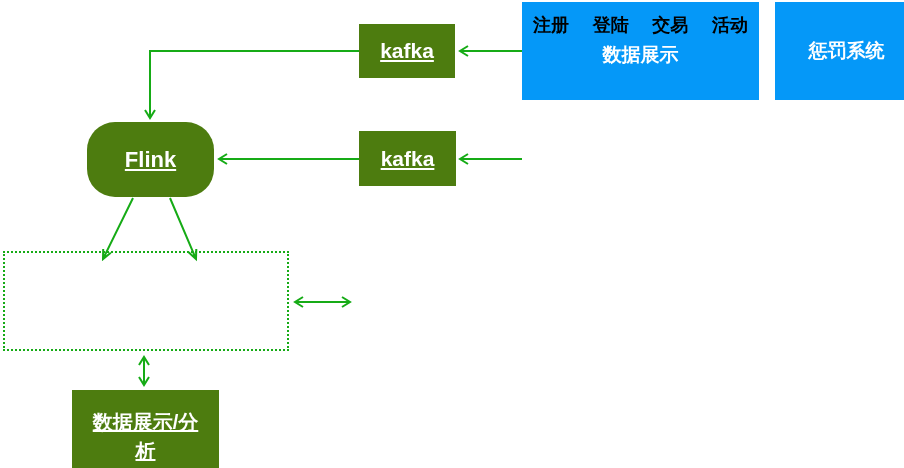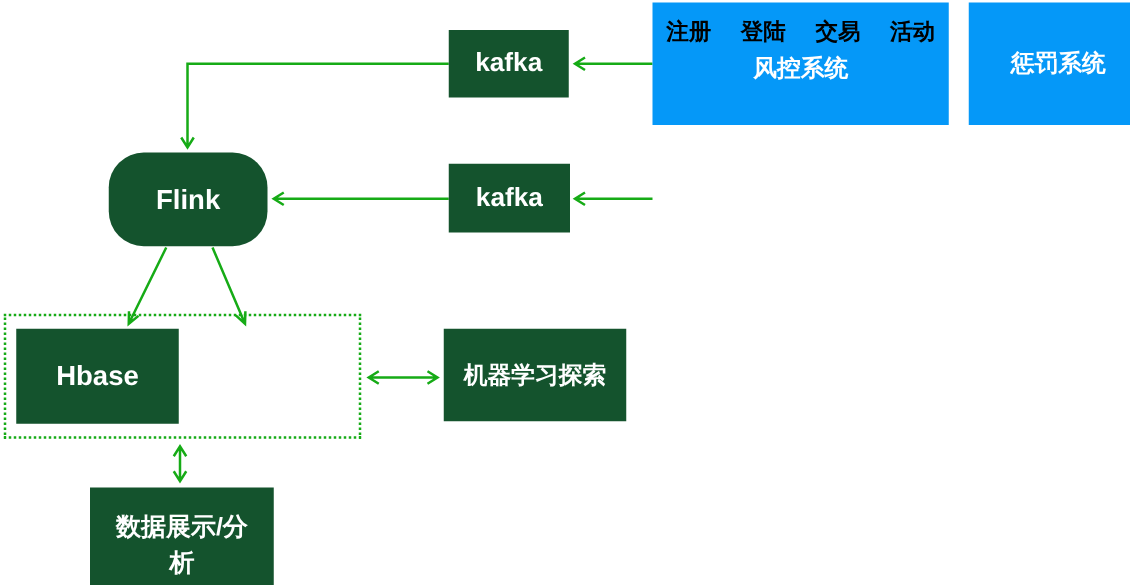--- a/index.html
+++ b/index.html
@@ -27,21 +27,21 @@
     position: absolute;
     display: flex;
     align-items: center;
     justify-content: center;
     text-align: center;
     color: #ffffff;
     font-weight: bold;
     z-index: 2;
     box-sizing: border-box;
   }
-  .green { background: #14532d; }
+  .green { background: #4d7c0f; text-decoration: underline; }
   .blue  { background: #0598f8; }
 
   .node-kafka { font-size: 21px; }
   .node-flink { font-size: 22px; border-radius: 28px; }
   .node-hbase { font-size: 22px; }
   .node-hive  { font-size: 21px; }
   .node-ml    { font-size: 19px; }
   .node-display { font-size: 20px; padding: 0 18px; line-height: 1.45; }
   .blue-label { font-size: 19px; }
 
@@ -94,21 +94,21 @@
     <path d="M144,357 L144,385 M139,365 L144,357 L149,365 M139,377 L144,385 L149,377"></path>
   </svg>
 
   <div class="node blue biz-box blue-label" style="left:522px; top:2px; width:237px; height:98px;">
     <div class="biz-tags">
       <span>注册</span>
       <span>登陆</span>
       <span>交易</span>
       <span>活动</span>
     </div>
-    <div>风控系统</div>
+    <div>数据展示</div>
   </div>
 
   <div class="node blue blue-label" style="left:775px; top:2px; width:143px; height:98px;">
     <span>惩罚系统</span>
   </div>
 
 
   <div class="node green node-kafka" style="left:359px; top:24px; width:96px; height:54px;">
     <span>kafka</span>
   </div>
@@ -116,26 +116,20 @@
   <div class="node green node-kafka" style="left:359px; top:131px; width:97px; height:55px;">
     <span>kafka</span>
   </div>
 
   <div class="node green node-flink" style="left:87px; top:122px; width:127px; height:75px;">
     <span>Flink</span>
   </div>
 
   <div class="storage-group"></div>
 
-  <div class="node green node-hbase" style="left:13px; top:263px; width:130px; height:76px;">
-    <span>Hbase</span>
-  </div>
 
 
-  <div class="node green node-ml" style="left:355px; top:263px; width:146px; height:74px;">
-    <span>机器学习探索</span>
-  </div>
 
   <div class="node green node-display" style="left:72px; top:390px; width:147px; height:94px;">
     <span>数据展示/分析</span>
   </div>
 
 </div>
 
 </body></html>

